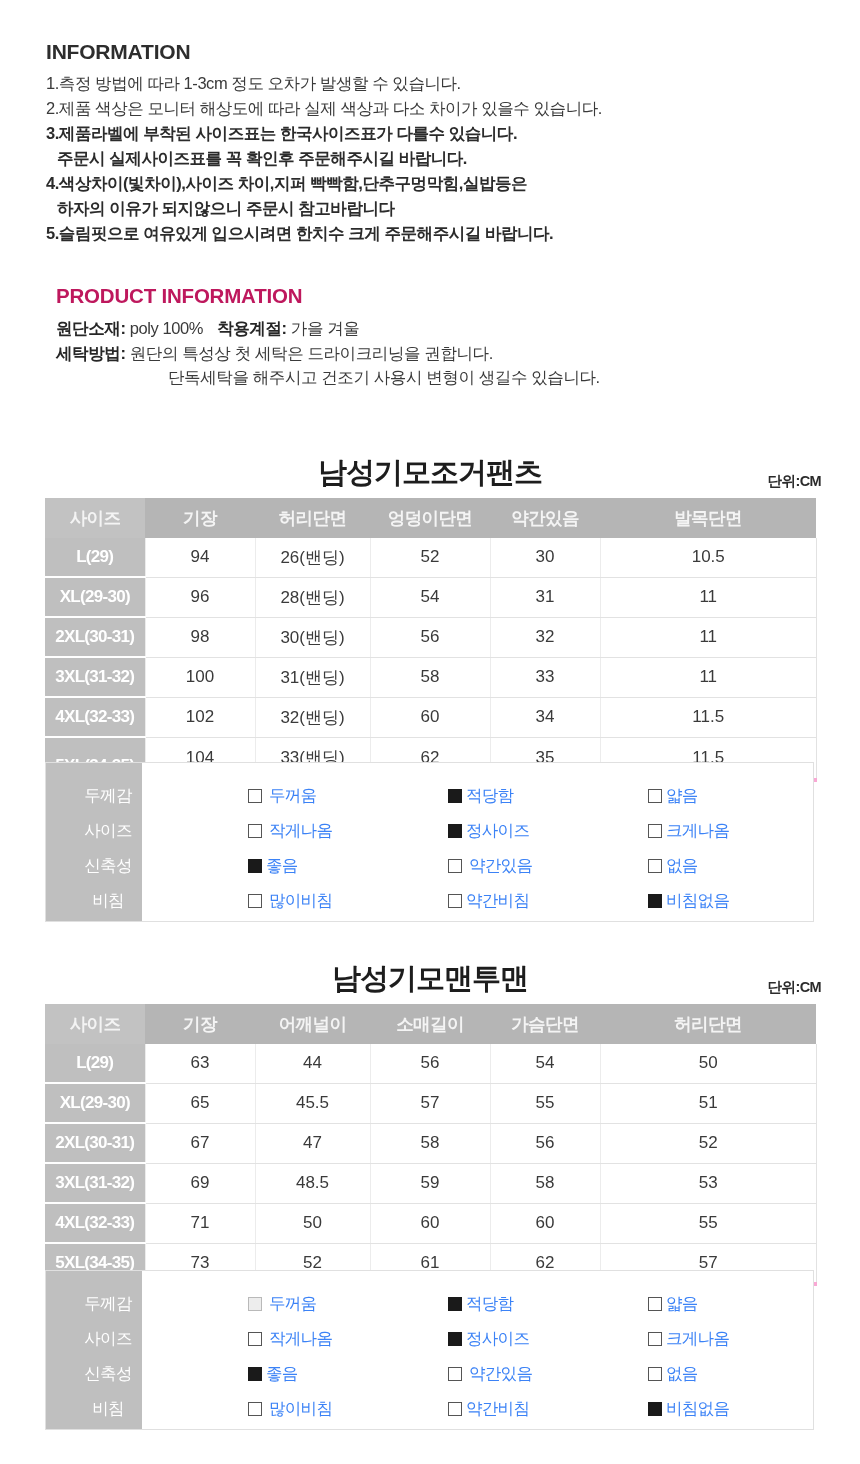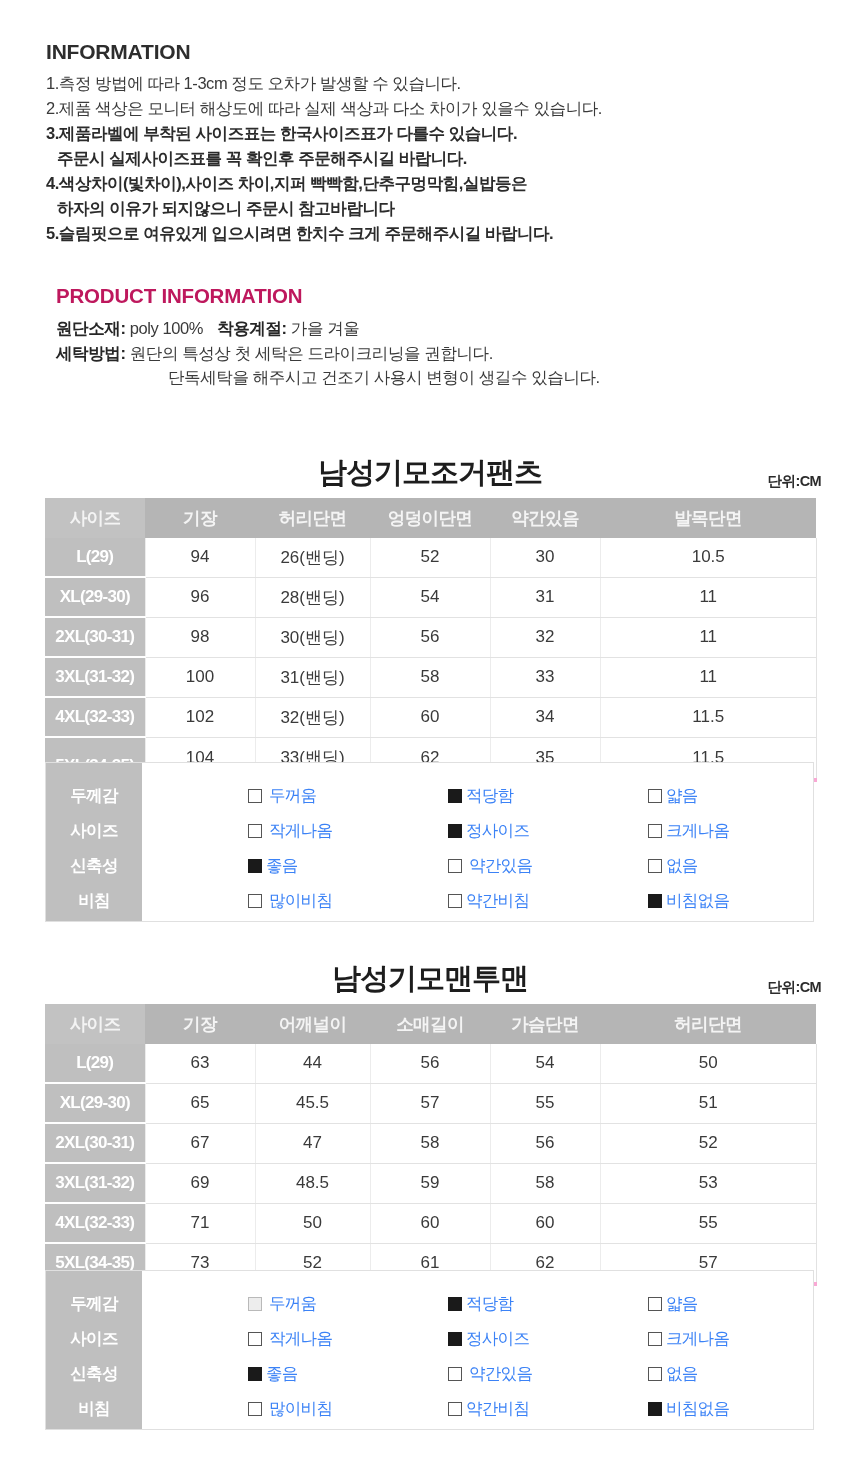--- a/index.html
+++ b/index.html
@@ -163,23 +163,24 @@
     width: 100%;
     height: 36px;
   }
   .attr .alabel {
     position: absolute;
     left: 0;
     width: 96px;
     text-align: center;
     line-height: 36px;
     color: #ffffff;
-    font-weight: bold;
+    font-weight: normal;
     font-size: 16.5px;
     letter-spacing: -0.7px;
+    padding-left: 14px;
   }
   .attr .opt {
     position: absolute;
     line-height: 36px;
     font-size: 16.5px;
     letter-spacing: -0.7px;
     color: #3b82f6;
     white-space: nowrap;
   }
   .attr .opt .box {

